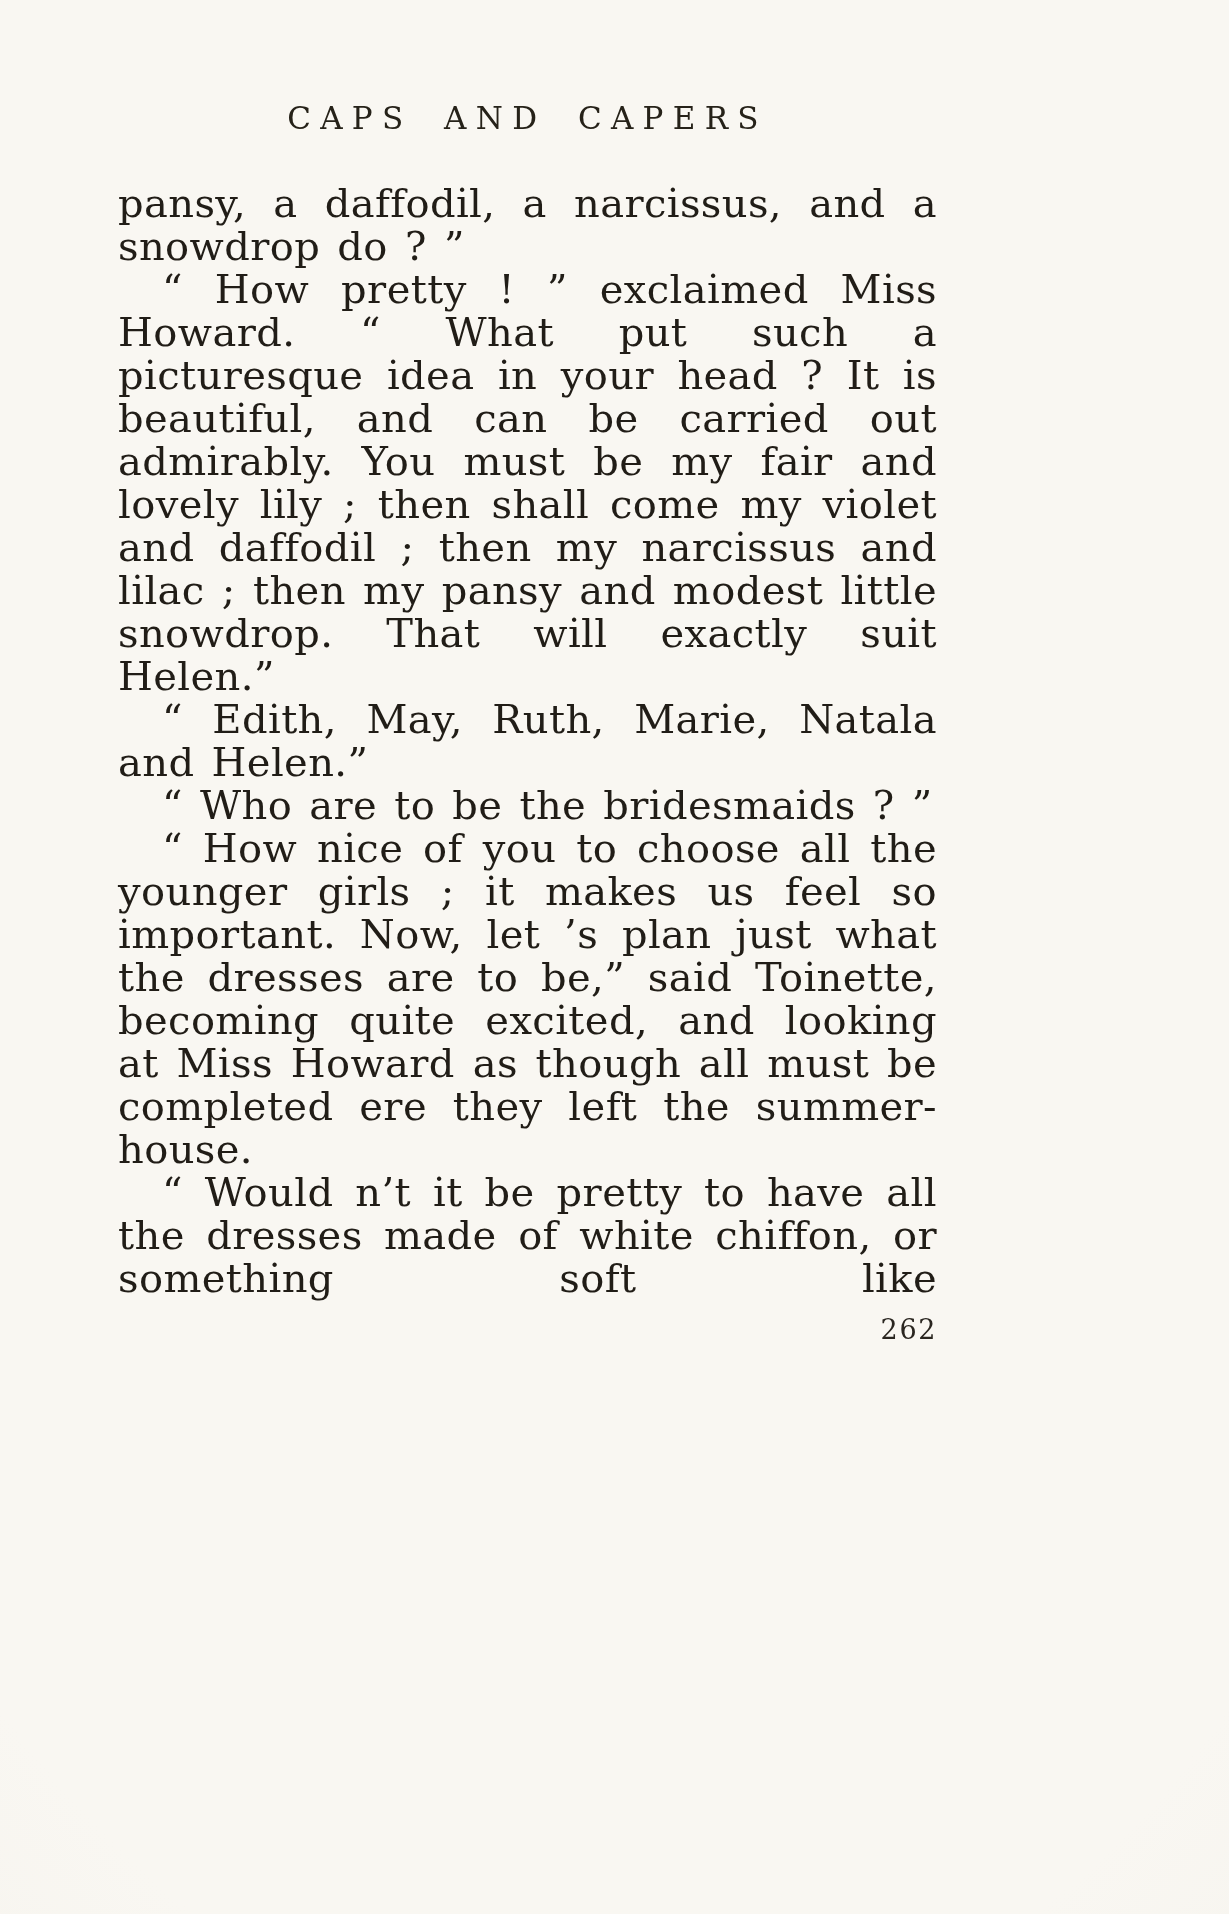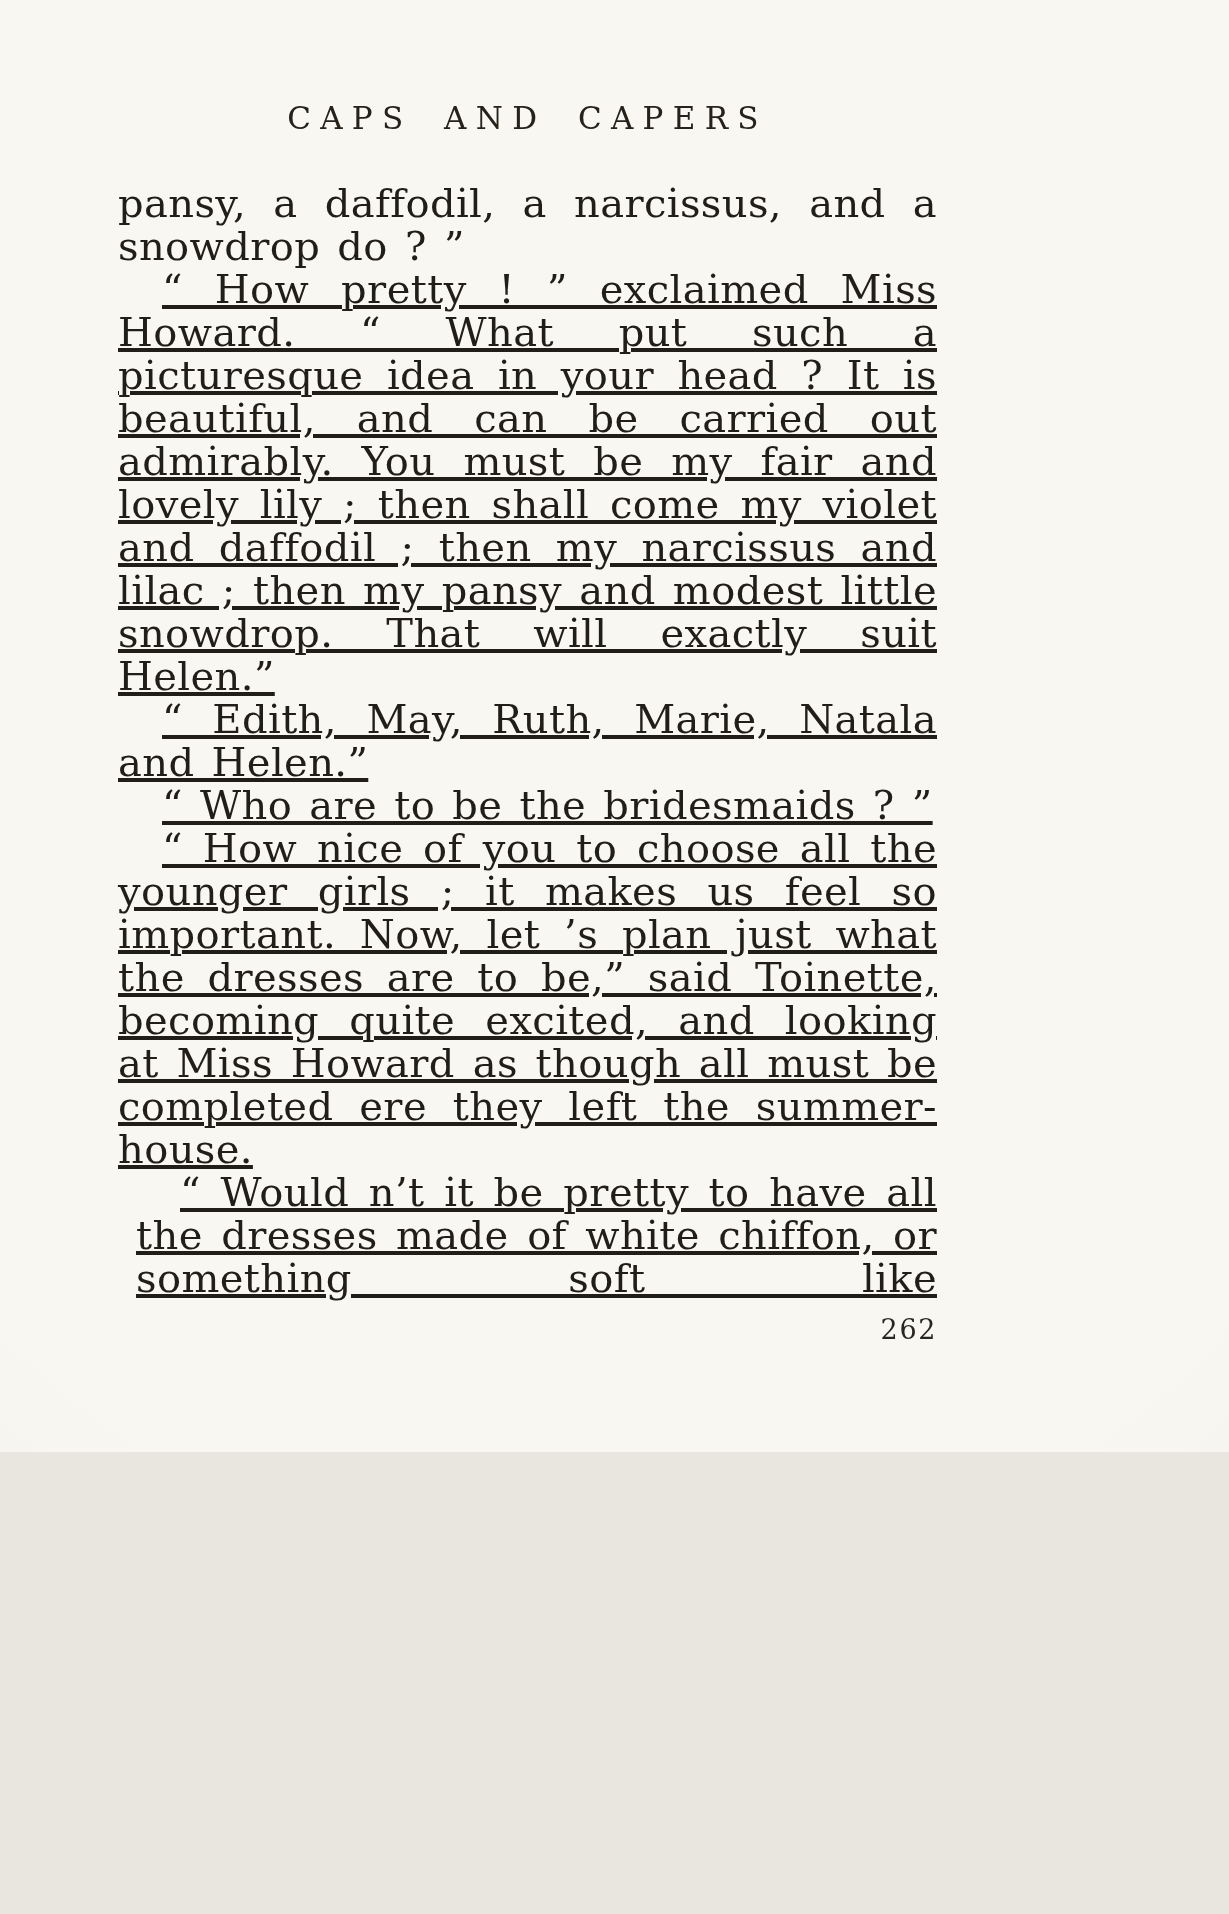--- a/index.html
+++ b/index.html
@@ -8,21 +8,21 @@
   }
   body {
     width: 1229px;
     height: 1914px;
     background: #e9e6e0;
     font-family: "DejaVu Serif", "Liberation Serif", serif;
   }
   .page {
     box-sizing: border-box;
     width: 1229px;
-    height: 1452px;
+    height: 1914px;
     padding: 100px 292px 12px 118px;
     background: radial-gradient(130% 120% at 50% 42%, #f9f7f2 55%, #efece5 100%);
     color: #211d17;
     overflow: hidden;
   }
   .running-header {
     text-align: center;
     font-size: 31px;
     letter-spacing: 0.30em;
     word-spacing: 0.40em;
@@ -35,28 +35,26 @@
   .para {
     margin: 0;
     font-size: 40px;
     line-height: 43px;
     text-align: justify;
     word-spacing: 0.10em;
     letter-spacing: 0.01em;
   }
   .para.indent {
     text-indent: 44px;
-    text-decoration: underline;
   }
   .para.continuation {
     text-indent: 0;
   }
   .para.justify-last {
     text-align-last: justify;
-    margin-left: 18px;
   }
   .page-number {
     width: 819px;
     text-align: right;
     font-size: 27px;
     letter-spacing: 0.06em;
     margin-top: 14px;
     color: #2a2620;
   }
 </style>

